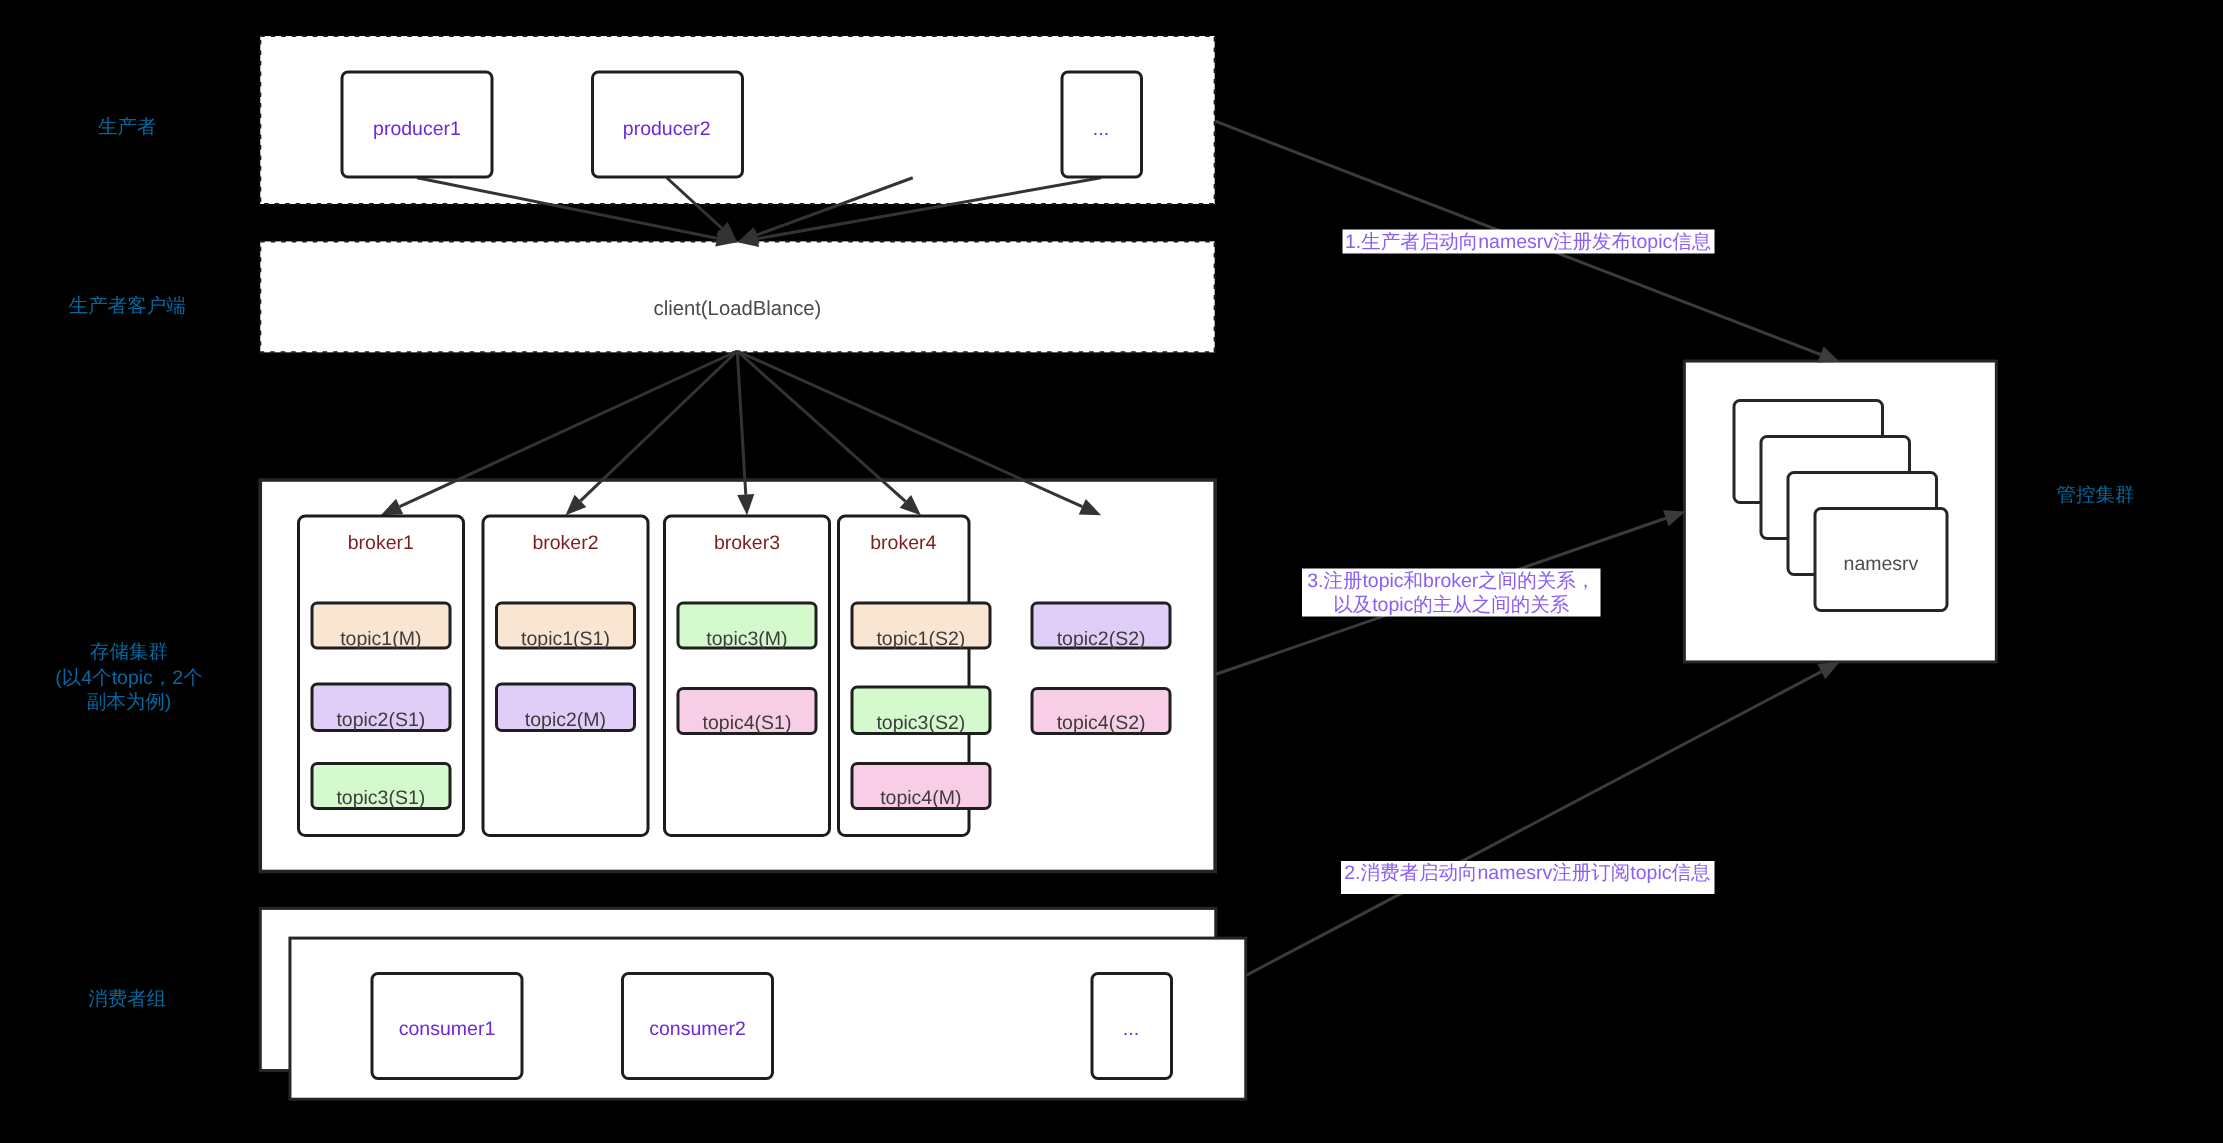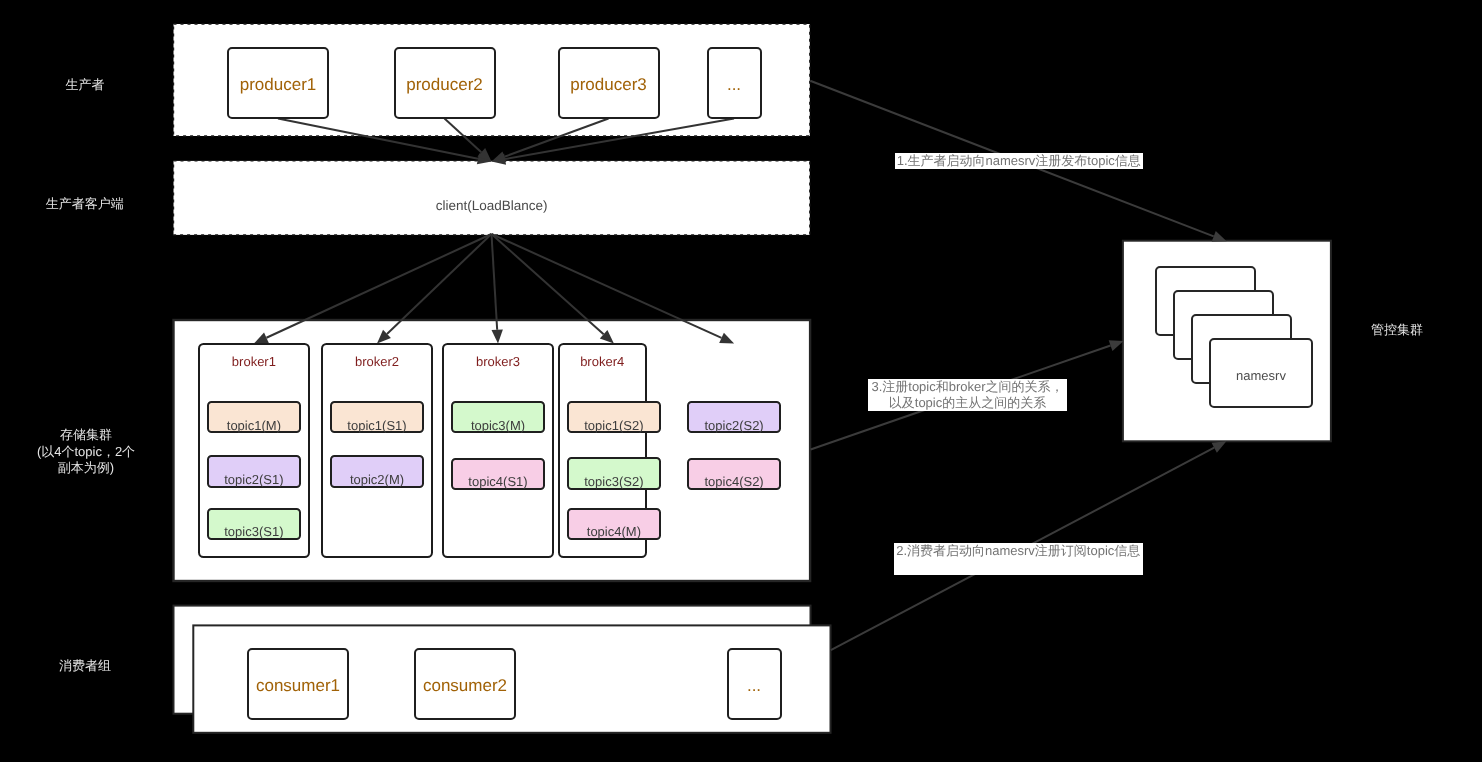--- a/index.html
+++ b/index.html
@@ -7,31 +7,31 @@
   body{width:1482px;height:762px;overflow:hidden;
        font-family:"Liberation Sans","DejaVu Sans",sans-serif;
        -webkit-font-smoothing:antialiased;
        text-rendering:geometricPrecision;}
   #stage{position:relative;width:1482px;height:762px;background:#000;}
   svg.lay{position:absolute;left:0;top:0;width:1482px;height:762px;overflow:visible;}
   .panel{position:absolute;background:#fff;box-sizing:border-box;}
   .node{position:absolute;box-sizing:border-box;background:#fff;
         border:2.2px solid #1f1f1f;border-radius:5px;
         display:flex;align-items:center;justify-content:center;
-        color:#a16207;font-size:17px;padding-top:4px;}
+        color:#6d28d9;font-size:13px;padding-top:4px;}
   .broker{position:absolute;box-sizing:border-box;background:#fff;
         border:2px solid #1c1c1c;border-radius:5.5px;}
   .broker-title{position:absolute;left:0;right:0;top:9px;text-align:center;
         font-size:13px;color:#7f1d1d;}
   .topic{position:absolute;box-sizing:border-box;border:2px solid #1f1f1f;
         border-radius:4.5px;display:flex;align-items:center;justify-content:center;
         font-size:13px;padding-top:16px;color:#3d3d3d;}
-  .sidelabel{position:absolute;color:#e5e5e5;font-size:13px;text-align:center;
+  .sidelabel{position:absolute;color:#0369a1;font-size:13px;text-align:center;
         line-height:16.2px;transform:translate(-50%,-50%);white-space:pre;}
-  .edgelabel{position:absolute;background:#fff;color:#737373;font-size:13px;
+  .edgelabel{position:absolute;background:#fff;color:#8b5cf6;font-size:13px;
         text-align:center;line-height:16.2px;white-space:nowrap;box-sizing:border-box;}
   .card{position:absolute;box-sizing:border-box;background:#fff;
         border:2px solid #262626;border-radius:5px;
         display:flex;align-items:center;justify-content:center;
         color:#4d4d4d;font-size:13px;padding-top:4px;}
   .centered{display:flex;align-items:center;justify-content:center;
         color:#4a4a4a;font-size:13.5px;padding-top:16px;box-sizing:border-box;}
 </style>
 </head>
 <body>
@@ -66,21 +66,20 @@
       <path d="M 734.10 343.50 L 719.18 343.02 L 723.87 332.63 Z" fill="#333333"></path>
       <path d="M 810.20 80.80 L 1213.72 236.34" stroke="#3b3b3b" stroke-width="2" fill="none"></path>
       <path d="M 1226.60 241.30 L 1211.67 241.66 L 1215.77 231.02 Z" fill="#3b3b3b"></path>
       <path d="M 810.60 449.50 L 1110.56 345.52" stroke="#3b3b3b" stroke-width="2" fill="none"></path>
       <path d="M 1123.60 341.00 L 1112.43 350.91 L 1108.69 340.13 Z" fill="#3b3b3b"></path>
       <path d="M 830.80 650.20 L 1214.20 447.74" stroke="#3b3b3b" stroke-width="2" fill="none"></path>
       <path d="M 1226.40 441.30 L 1216.86 452.78 L 1211.54 442.70 Z" fill="#3b3b3b"></path>
     </svg>
 <div class="node" style="left:227px;top:47px;width:102px;height:72px;z-index:3">producer1</div>
 <div class="node" style="left:393.5px;top:47px;width:102px;height:72px;z-index:3">producer2</div>
-<div class="node" style="left:557.5px;top:47px;width:102px;height:72px;z-index:3">producer3</div>
 <div class="node" style="left:706.5px;top:47px;width:55px;height:72px;z-index:3">...</div>
 <div class="panel centered" style="left:173.5px;top:160.9px;width:636.3px;height:74px;z-index:3;background:transparent">client(LoadBlance)</div>
 <div class="broker" style="left:197.7px;top:343px;width:112.4px;height:215px;z-index:3">
       <div class="broker-title">broker1</div>
     </div>
 <div class="broker" style="left:320.8px;top:343px;width:112.4px;height:215px;z-index:3">
       <div class="broker-title">broker2</div>
     </div>
 <div class="broker" style="left:441.8px;top:343px;width:112.4px;height:215px;z-index:3">
       <div class="broker-title">broker3</div>
@@ -99,31 +98,31 @@
 <div class="topic" style="left:567.2px;top:457.4px;width:93.4px;height:32.4px;z-index:4;background:#d4f9cc">topic3(S2)</div>
 <div class="topic" style="left:567.2px;top:507.7px;width:93.4px;height:32.4px;z-index:4;background:#f8cee6">topic4(M)</div>
 <div class="topic" style="left:687.4px;top:400.8px;width:93.4px;height:32.4px;z-index:4;background:#e0cef8">topic2(S2)</div>
 <div class="topic" style="left:687.4px;top:457.6px;width:93.4px;height:32.4px;z-index:4;background:#f8cee6">topic4(S2)</div>
 <div class="node" style="left:247px;top:647.5px;width:102px;height:72px;z-index:3">consumer1</div>
 <div class="node" style="left:414px;top:647.5px;width:102px;height:72px;z-index:3">consumer2</div>
 <div class="node" style="left:726.5px;top:647.5px;width:55px;height:72px;z-index:3">...</div>
 <div class="card" style="left:1155px;top:266px;width:101px;height:70px;z-index:3"></div>
 <div class="card" style="left:1173px;top:290px;width:101px;height:70px;z-index:4"></div>
 <div class="card" style="left:1191px;top:314px;width:101px;height:70px;z-index:5"></div>
-<div class="card" style="left:1209px;top:338px;width:104px;height:70px;z-index:6">namesrv</div>
+<div class="card" style="left:1209px;top:338px;width:90px;height:70px;z-index:6">namesrv</div>
 <div class="sidelabel" style="left:84.9px;top:85.2px;z-index:8">生产者</div>
 <div class="sidelabel" style="left:84.8px;top:204.1px;z-index:8">生产者客户端</div>
 <div class="sidelabel" style="left:86px;top:451.3px;z-index:8">存储集群
 (以4个topic，2个
 副本为例)</div>
 <div class="sidelabel" style="left:84.9px;top:666.2px;z-index:8">消费者组</div>
 <div class="sidelabel" style="left:1397px;top:330.2px;z-index:8">管控集群</div>
 <div class="edgelabel" style="left:895px;top:153px;width:247.5px;height:16px;z-index:8">
       <div>1.生产者启动向namesrv注册发布topic信息</div>
     </div>
 <div class="edgelabel" style="left:868px;top:379px;width:199px;height:32.4px;z-index:8">
       <div>3.注册topic和broker之间的关系，</div>
       <div>以及topic的主从之间的关系</div>
     </div>
-<div class="edgelabel" style="left:894px;top:543px;width:248.5px;height:32px;z-index:8">
+<div class="edgelabel" style="left:894px;top:574px;width:248.5px;height:22px;z-index:8">
       <div>2.消费者启动向namesrv注册订阅topic信息</div>
     </div>
 </div>
 
 </body></html>

